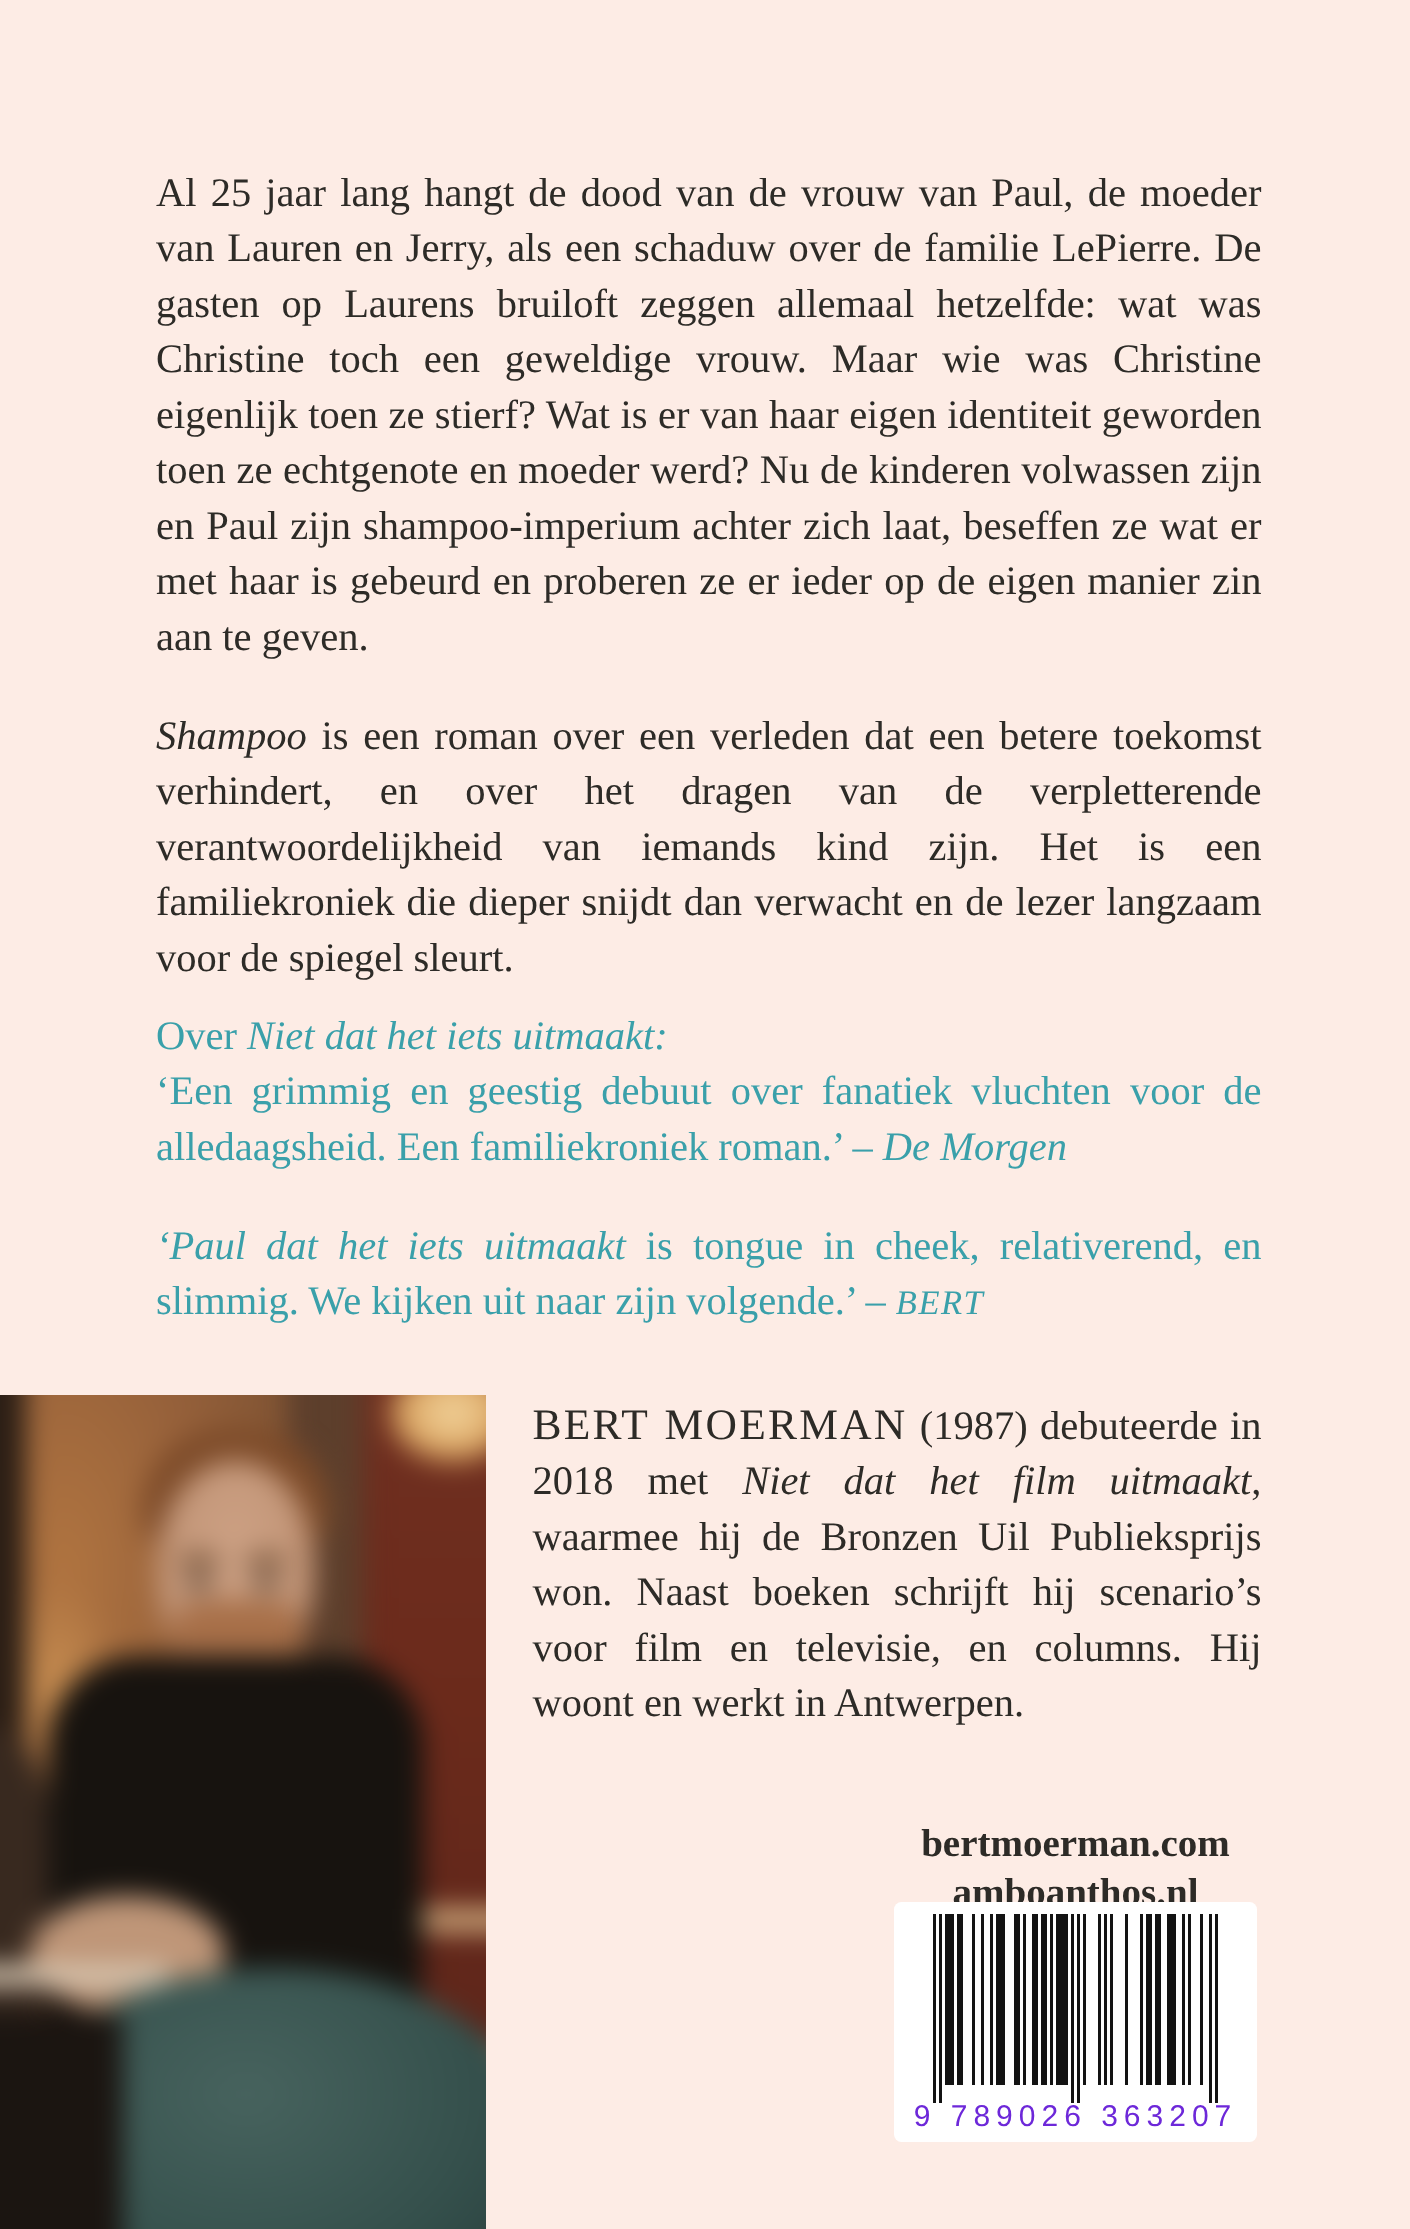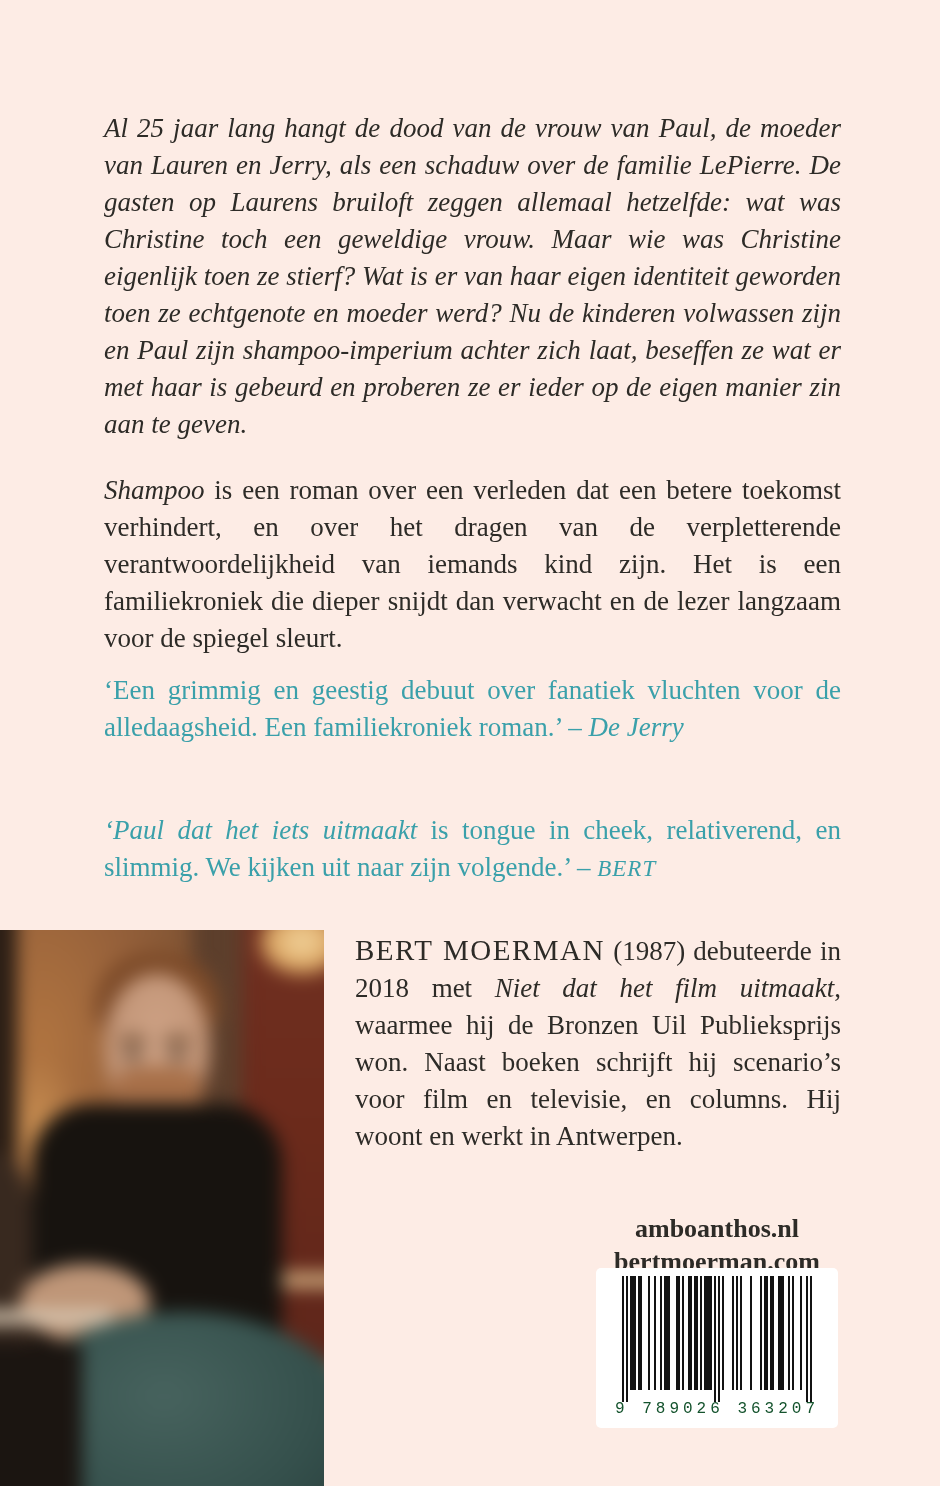--- a/index.html
+++ b/index.html
@@ -9,21 +9,21 @@
     background:#fdece5;
     color:#2d2b27;
     position:relative;
     width:940px; height:1486px;
     overflow:hidden;
   }
   .cover { position:absolute; inset:0; width:940px; height:1486px; background:#fdece5; }
 
   
   .block { position:absolute; font-size:27px; line-height:37px; text-align:justify; }
-  .synopsis-1 { left:104px; top:110px; width:737px;font-style:italic; }
+  .synopsis-1 { left:104px; top:110px; width:737px; }
   .synopsis-2 { left:104px; top:472px; width:737px; }
   .reviews-1  { left:104px; top:672px; width:737px; color:#3aa0aa; }
   .reviews-2  { left:104px; top:812px; width:737px; color:#3aa0aa; }
   .bio        { left:355px; top:932px; width:486px; }
   .it { font-style:italic;font-family:Liberation Serif, serif; }
   .author-name { font-size:29px; letter-spacing:1.5px; }
   .humo { font-style:italic; font-size:23px; letter-spacing:1px; }
   .review-heading { text-align:left; }
 
   
@@ -31,21 +31,21 @@
               font-weight:bold; font-size:26px; line-height:33px; }
 
   
   .barcode-box { position:absolute; left:596px; top:1268px; width:242px; height:160px;
                  background:#ffffff; border-radius:5px; display:flex; flex-direction:column;
                  align-items:center; justify-content:flex-start; padding-top:6px; }
   .barcode-bars { display:flex; align-items:flex-start; height:128px; margin-top:2px; }
   .module { width:2px; height:114px; display:inline-block; background:transparent; }
   .module.bar { background:#131313; }
   .module.guard.bar { height:126px; }
-  .barcode-number { font-family:Liberation Mono, monospace; font-size:16px; color:#14532d;
+  .barcode-number { font-family:Liberation Sans, sans-serif; font-size:20px; color:#6d28d9;
                     letter-spacing:4px; margin-top:-4px; }
 
   
   .photo { position:absolute; left:0; top:930px; width:324px; height:556px;
            overflow:hidden; background:#5d3f2c; }
   .photo .blur { position:absolute; inset:-18px; filter:blur(9px); }
   .photo .blob { position:absolute; }
   .brick      { left:-20px; top:-20px; width:230px; height:440px;
                 background:radial-gradient(ellipse at 35% 35%, #b07440 0%, #95603a 45%, #6f4a2e 100%); }
   .brick-hi   { left:10px; top:140px; width:90px; height:150px; border-radius:50%;
@@ -85,22 +85,25 @@
 
   <p class="block synopsis-1">
     <span>Al 25 jaar lang hangt de dood van de vrouw van Paul, de moeder van Lauren en Jerry, als een schaduw over de familie LePierre. De gasten op Laurens bruiloft zeggen allemaal hetzelfde: wat was Christine toch een geweldige vrouw. Maar wie was Christine eigenlijk toen ze stierf? Wat is er van haar eigen identiteit geworden toen ze echtgenote en moeder werd? Nu de kinderen volwassen zijn en Paul zijn shampoo-imperium achter zich laat, beseffen ze wat er met haar is gebeurd en proberen ze er ieder op de eigen manier zin aan te geven.</span>
   </p>
 
   <p class="block synopsis-2">
     <span class="it">Shampoo</span><span> is een roman over een verleden dat een betere toekomst verhindert, en over het dragen van de verpletterende verantwoordelijkheid van iemands kind zijn. Het is een familiekroniek die dieper snijdt dan verwacht en de lezer langzaam voor de spiegel sleurt.</span>
   </p>
 
   <div class="block reviews-1">
+    <div class="review-heading">
+      <span>Over </span><span class="it">Niet dat het iets uitmaakt:</span>
+    </div>
     <div>
-      <span>‘Een grimmig en geestig debuut over fanatiek vluchten voor de alledaagsheid. Een familiekroniek roman.’ – </span><span class="it">De Jerry</span>
+      <span>‘Een grimmig en geestig debuut over fanatiek vluchten voor de alledaagsheid. Een familiekroniek roman.’ – </span><span class="it">De Morgen</span>
     </div>
   </div>
 
   <div class="block reviews-2">
     <span class="it">‘Paul dat het iets uitmaakt</span><span> is tongue in cheek, relativerend, en slimmig. We kijken uit naar zijn volgende.’ – </span><span class="humo">BERT</span>
   </div>
 
   <p class="block bio">
     <span class="author-name">BERT MOERMAN</span><span> (1987) debuteerde in 2018 met </span><span class="it">Niet dat het film uitmaakt</span><span>, waarmee hij de Bronzen Uil Publieksprijs won. Naast boeken schrijft hij scenario’s voor film en televisie, en columns. Hij woont en werkt in Antwerpen.</span>
   </p>
@@ -124,22 +127,22 @@
       <div class="blob beard"></div>
       <div class="blob body-turtleneck"></div>
       <div class="blob hands"></div>
       <div class="blob table-edge"></div>
       <div class="blob chair"></div>
       <div class="blob corner-dark"></div>
     </div>
   </div>
 
   <div class="websites">
+    <div>bertmoerman.com</div>
     <div>amboanthos.nl</div>
-    <div>bertmoerman.com</div>
   </div>
 
   <div class="barcode-box">
     <div class="barcode-bars">
         <span class="module bar guard"></span>
         <span class="module guard"></span>
         <span class="module bar guard"></span>
         <span class="module"></span>
         <span class="module bar"></span>
         <span class="module bar"></span>

